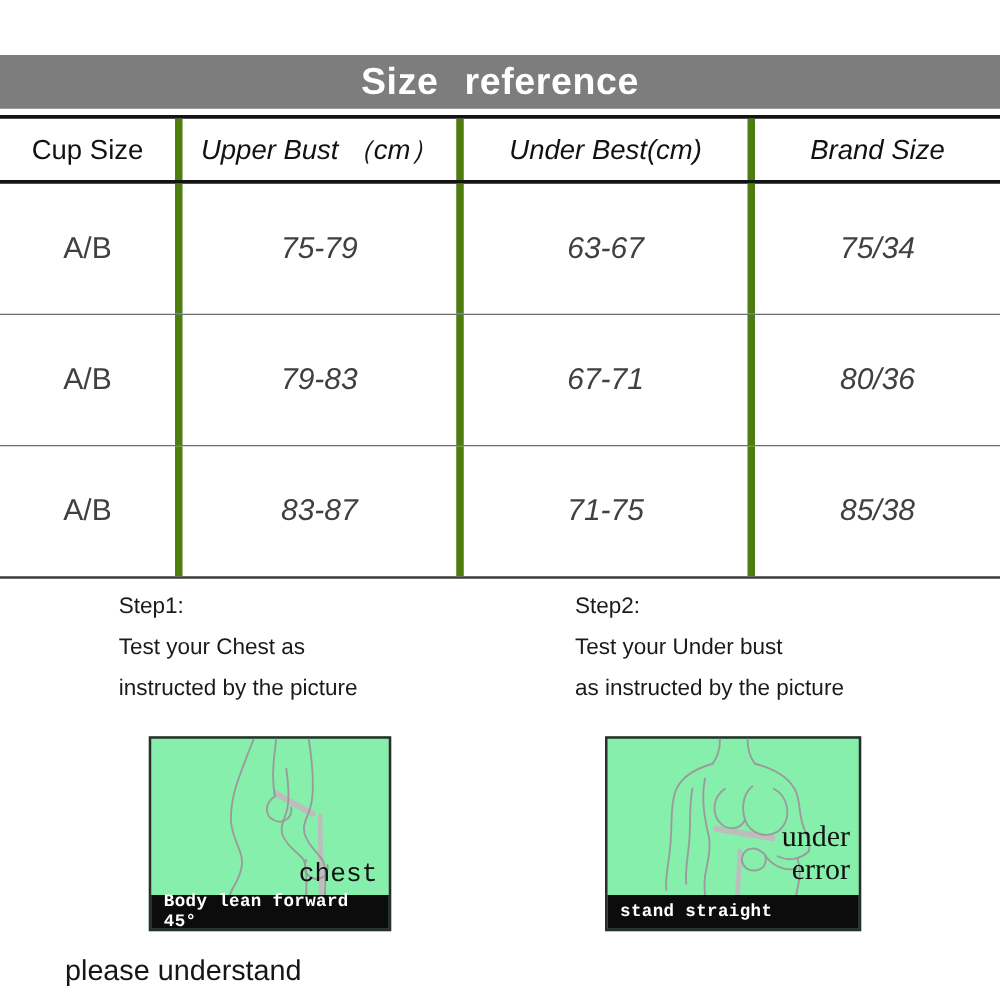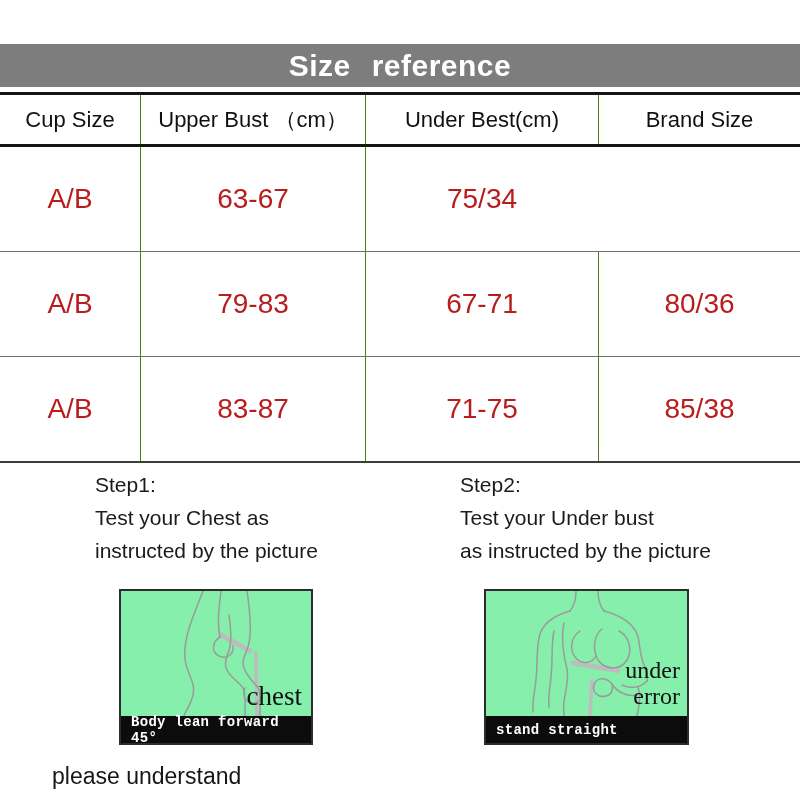--- a/index.html
+++ b/index.html
@@ -18,42 +18,42 @@
   
   .size-table {
     position:absolute; left:0; top:48px; width:800px;
     border-top:3px solid #141414; border-bottom:2px solid #3c3c3c;text-align:center;
   }
   .trow { display:grid; grid-template-columns:140px 225px 233px 202px; }
   .trow.head { height:49px; border-bottom:3px solid #141414; }
   .trow.body-row { height:104px; }
   .trow.body-row + .trow.body-row { border-top:1px solid #6e6e6e; }
   .cell { display:flex; align-items:center; justify-content:center; }
-  .cell + .cell { border-left:1px solid #4d7c0f; }
+  .cell + .cell { border-left:6px solid #4d7c0f;font-style:italic; }
   .trow.head .cell { font-size:22px; color:#111; }
-  .trow.body-row .cell { font-size:28px; color:#b91c1c; }
+  .trow.body-row .cell { font-size:24px; color:#404040; }
   
-  .step { position:absolute; top:424px; font-size:21px; line-height:33px; color:#1a1a1a; }
+  .step { position:absolute; top:424px; font-size:18px; line-height:33px; color:#1a1a1a; }
   .step.one { left:95px; }
   .step.two { left:460px; }
   .step div { white-space:nowrap; }
   
   .fig { position:absolute; top:545px; height:152px; border:2px solid #2d2d2d; background:#86efac; }
   .fig.left  { left:119px; width:190px; }
   .fig.right { left:484px; width:201px; }
   .fig svg { position:absolute; left:0; top:0; }
   .fig .banner {
     position:absolute; left:0; right:0; bottom:0; height:27px; background:#0c0c0c;
     color:#ffffff; font-family:"Liberation Mono", monospace; font-size:14px; font-weight:bold;
     display:flex; align-items:center; padding-left:10px; letter-spacing:0.3px;
   }
   .fig .serif-label {
     position:absolute; font-family:"Liberation Serif", serif; color:#111;
   }
-  .fig.left .serif-label { right:9px; bottom:31px; font-size:27px; }
+  .fig.left .serif-label { right:9px; bottom:31px; font-size:21px;font-family:Liberation Mono, monospace; }
   .fig.right .serif-label { right:7px; bottom:34px; font-size:24px; line-height:26px; text-align:right; }
   
   .note { position:absolute; left:52px; top:712px; width:730px; font-size:23px; line-height:40px; color:#161616; }
   .note .red { color:#e43030; }
   .note div { white-space:nowrap; }
 </style>
 </head>
 <body>
 
 <div class="page">
@@ -64,20 +64,21 @@
 
   <div class="size-table">
     <div class="trow head">
       <div class="cell">Cup Size</div>
       <div class="cell">Upper Bust （cm）</div>
       <div class="cell">Under Best(cm)</div>
       <div class="cell">Brand Size</div>
     </div>
     <div class="trow body-row">
       <div class="cell">A/B</div>
+      <div class="cell">75-79</div>
       <div class="cell">63-67</div>
       <div class="cell">75/34</div>
     </div>
     <div class="trow body-row">
       <div class="cell">A/B</div>
       <div class="cell">79-83</div>
       <div class="cell">67-71</div>
       <div class="cell">80/36</div>
     </div>
     <div class="trow body-row">

